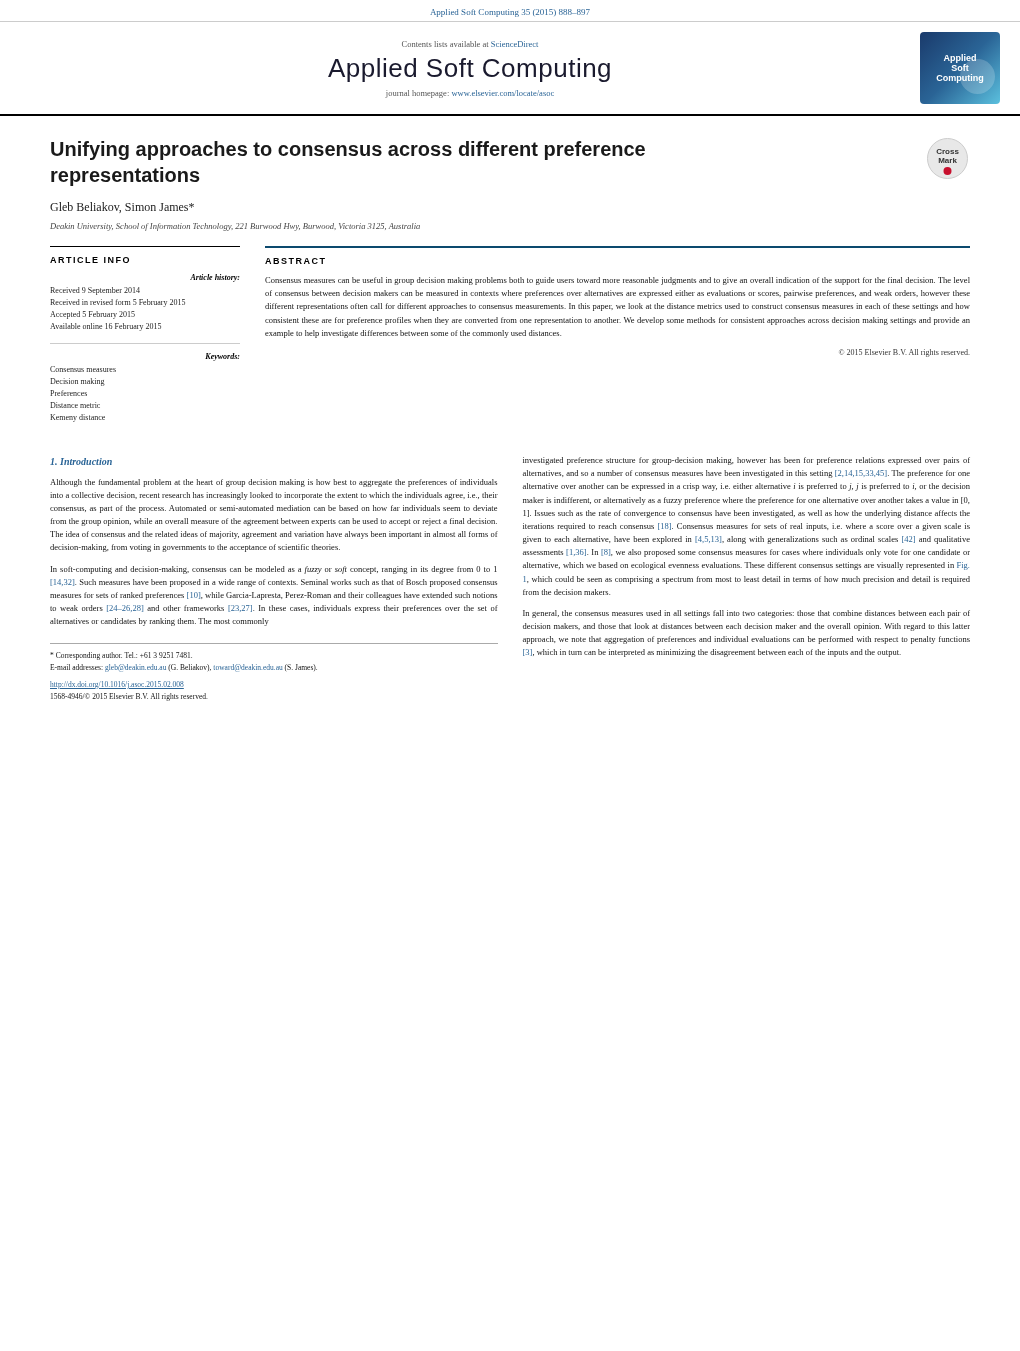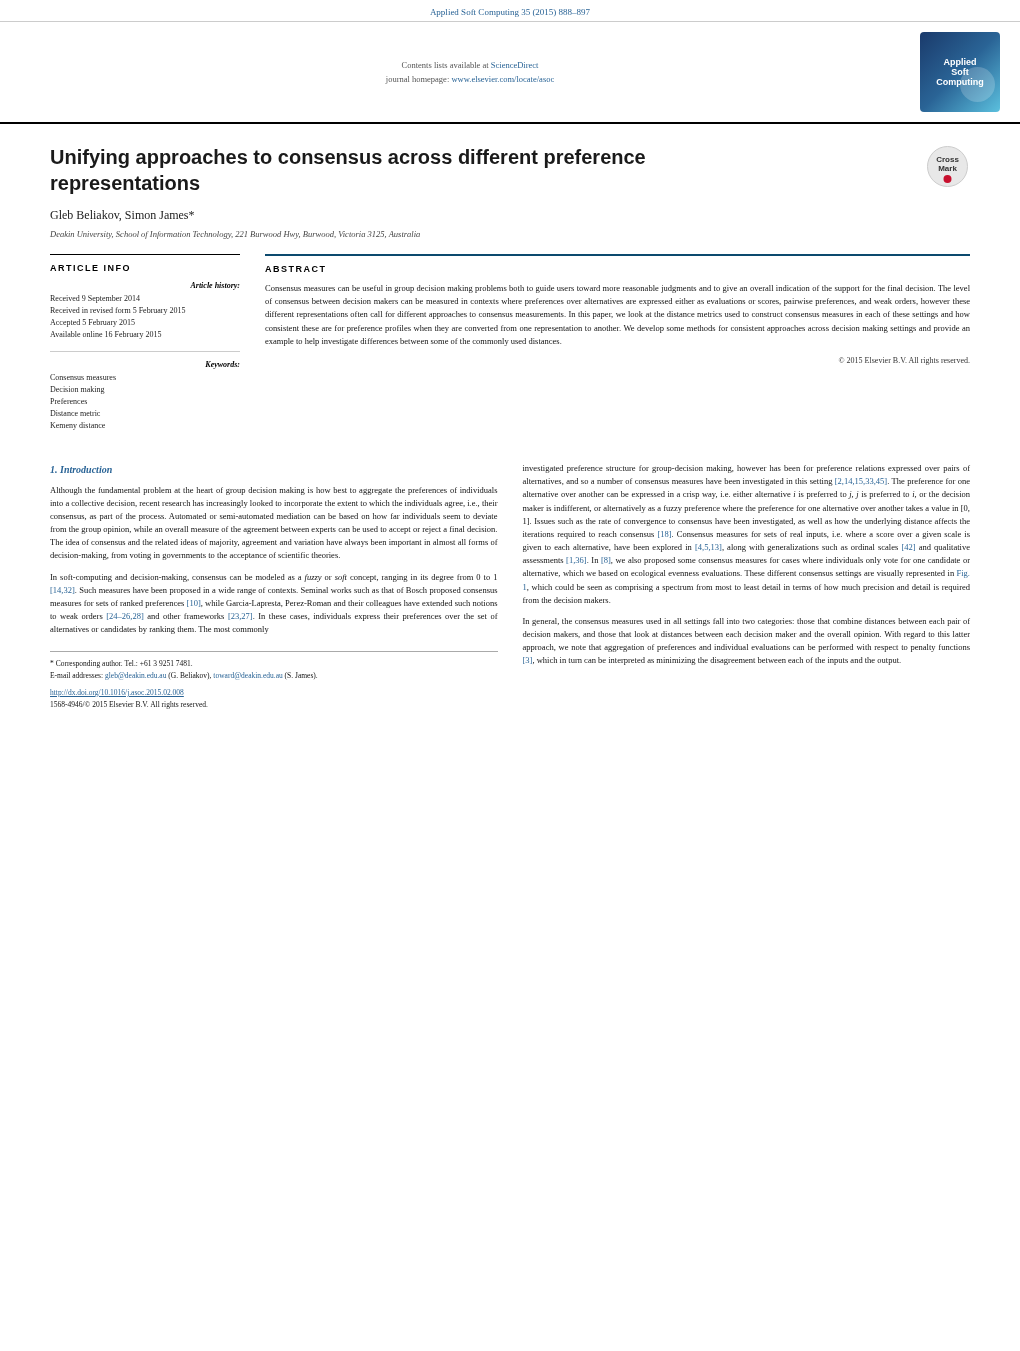--- a/index.html
+++ b/index.html
@@ -65,21 +65,21 @@
       font-size: 8.5px;
       color: #555;
       margin-top: 4px;
     }
     .journal-homepage a {
       color: #2a6496;
       text-decoration: none;
     }
     .journal-logo {
       width: 80px;
-      height: 80px;
+      height: 72px;
       background: linear-gradient(135deg, #1a3a6b 0%, #2a6496 50%, #5bc0de 100%);
       border-radius: 4px;
       display: flex;
       flex-direction: column;
       align-items: center;
       justify-content: center;
       color: white;
       font-size: 8px;
       font-weight: bold;
       text-align: center;
@@ -253,20 +253,21 @@
 </div>
 
 <div class="journal-header">
 
 
   <div class="journal-center">
     <div class="contents-line">
       <span>Contents lists available at</span>
       <a href="#">ScienceDirect</a>
     </div>
+    <div class="journal-title">Applied Soft Computing</div>
     <div class="journal-homepage">
       <span>journal homepage:</span>
       <a href="#">www.elsevier.com/locate/asoc</a>
     </div>
   </div>
 
   <div class="journal-logo">
     <span style="font-size:9px;z-index:1;">Applied</span>
     <span style="font-size:9px;z-index:1;">Soft</span>
     <span style="font-size:9px;z-index:1;">Computing</span>

